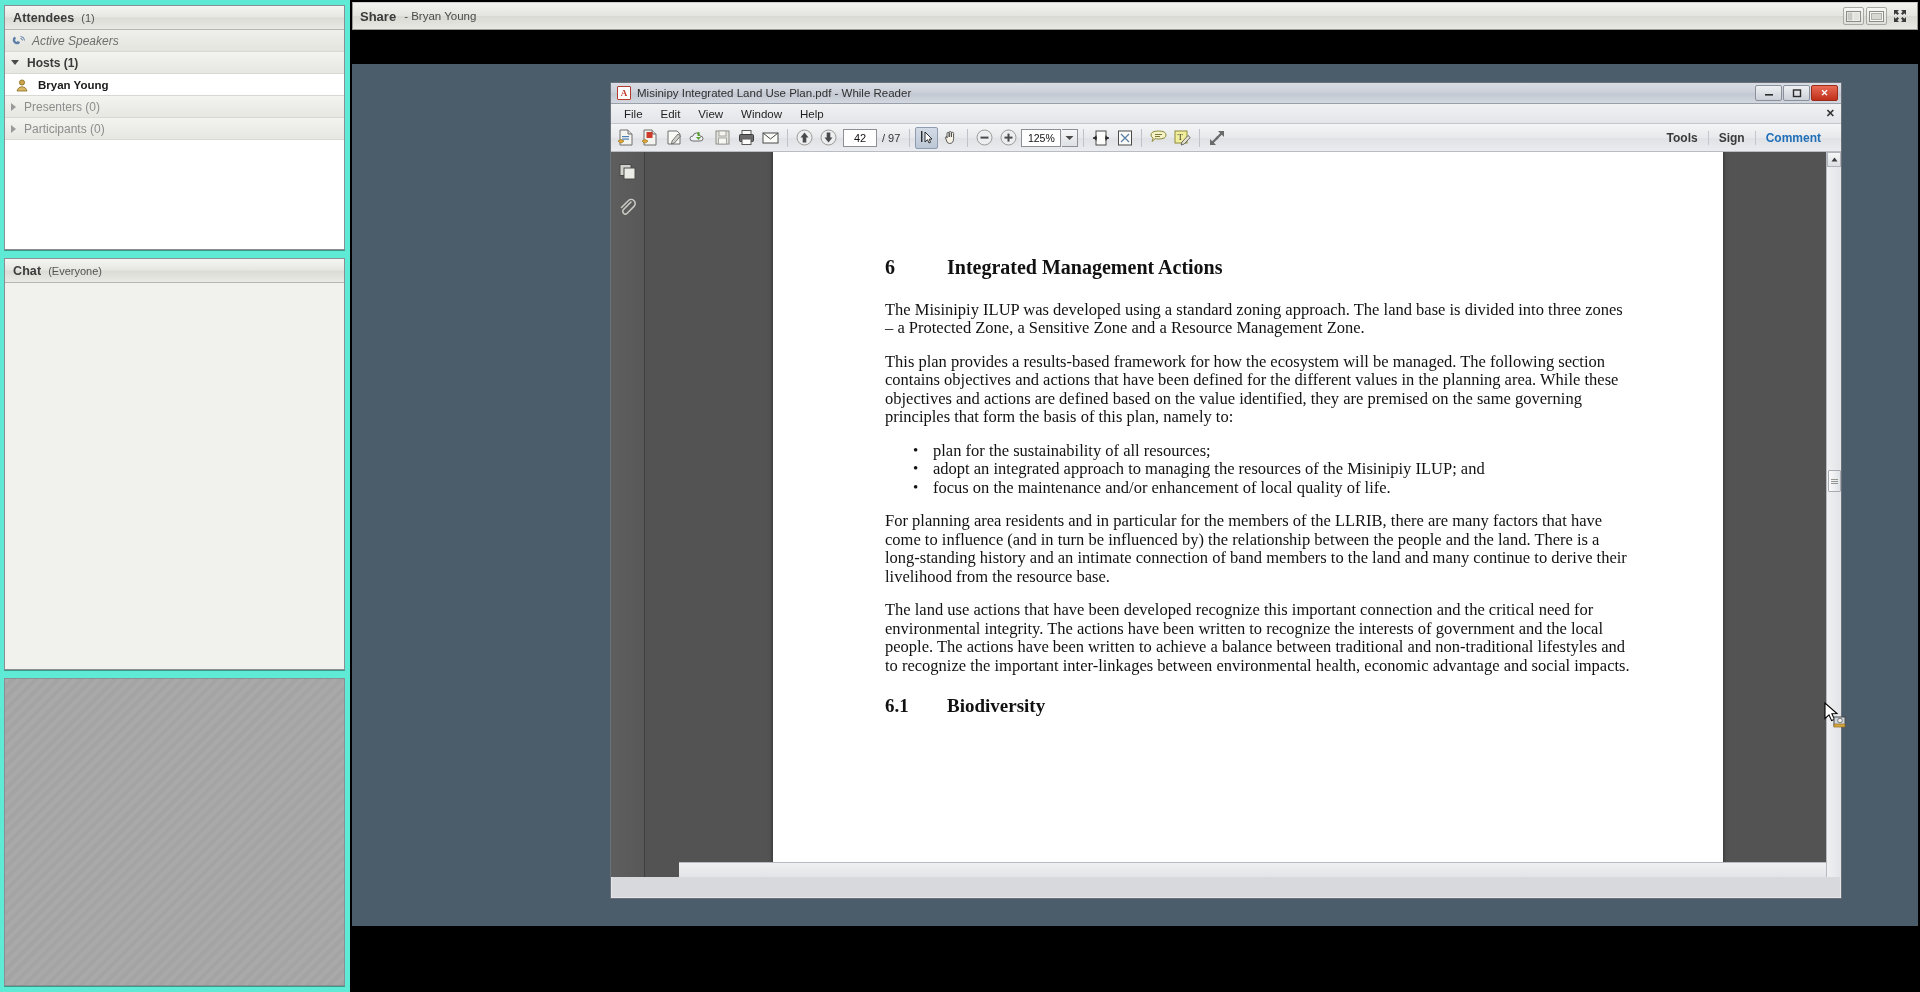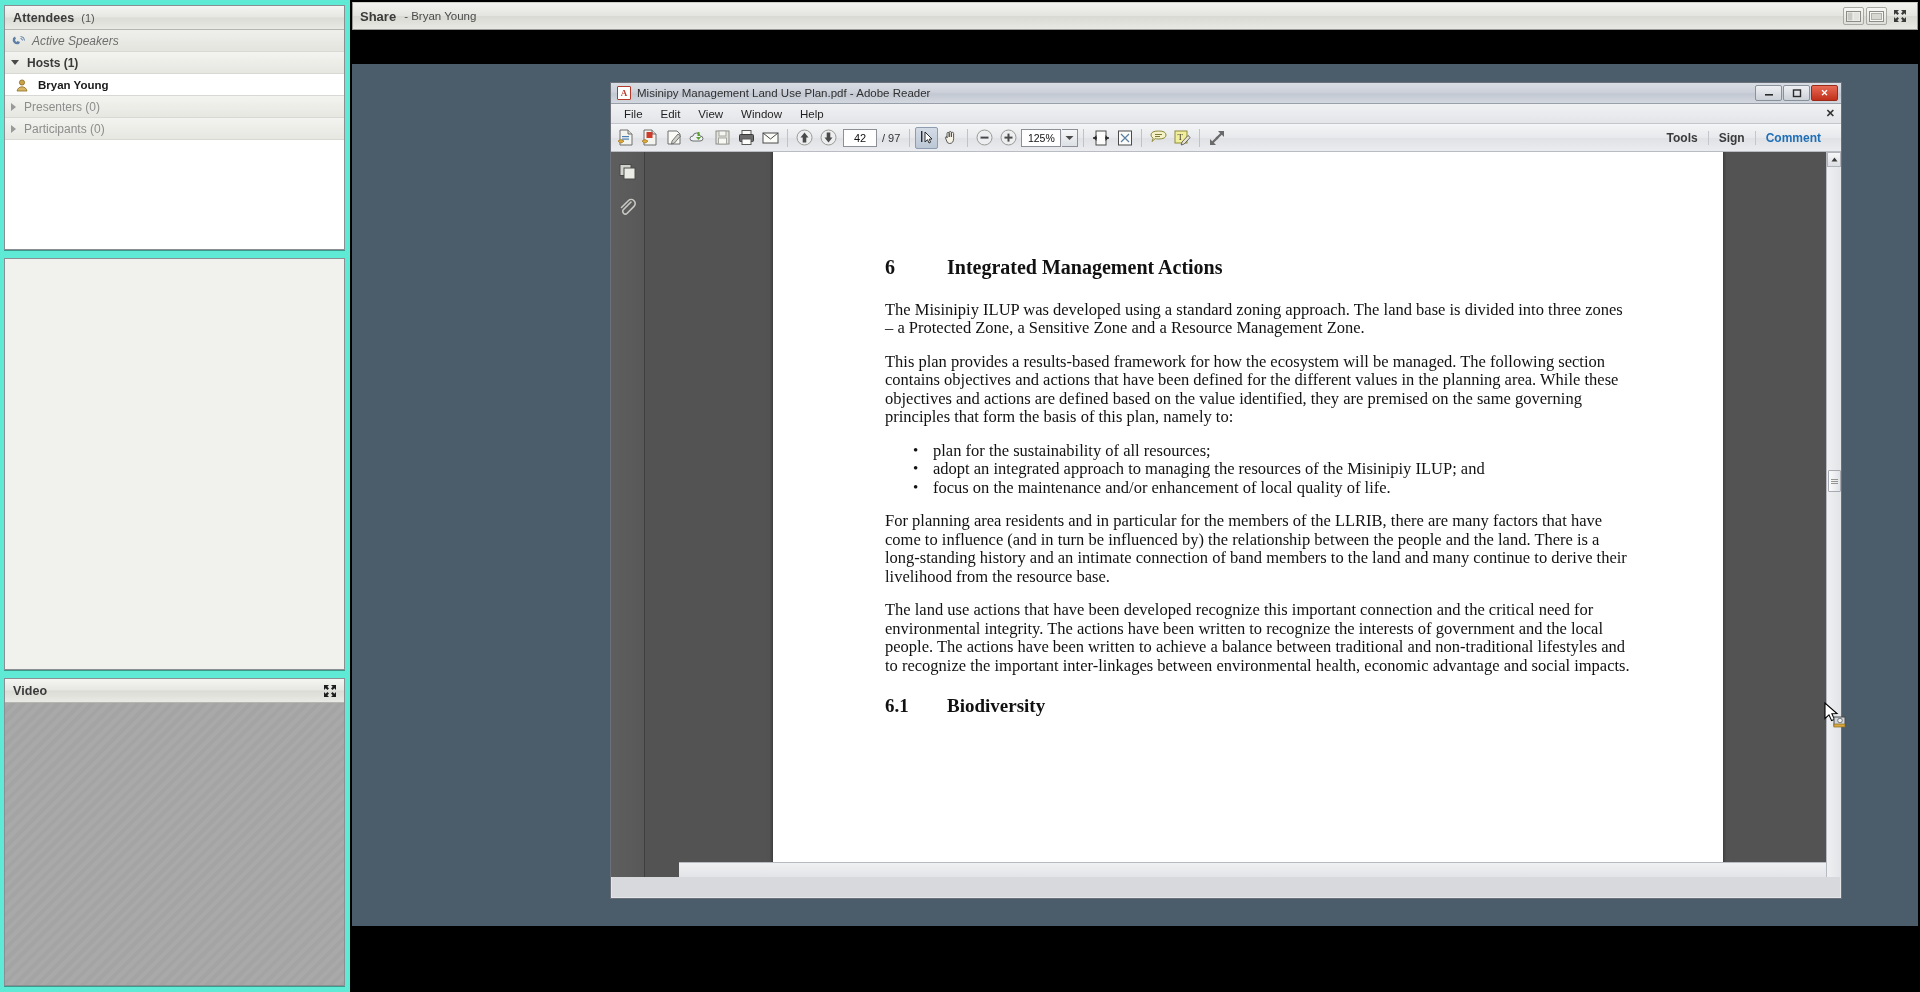--- a/index.html
+++ b/index.html
@@ -260,35 +260,28 @@
         <div class="att-row group dim">
           <span class="tri right"></span>
           <span>Participants (0)</span>
         </div>
 
         <div class="att-filler"></div>
       </div>
     </div>
 
     <div class="pod" id="chat-pod">
+      <div class="pod-header">
+        <span class="pod-title">Chat</span>
+        <span class="pod-sub">(Everyone)</span>
+      </div>
       <div class="chat-body"></div>
     </div>
 
     <div class="pod" id="video-pod">
-      <div class="pod-header">
-        <span class="pod-title">Video</span>
-        <span class="pod-expand">
-          <svg width="14" height="14" viewBox="0 0 14 14">
-            <path d="M1 1 h5 l-1.7 1.7 L6 4.4 L4.4 6 L2.7 4.3 L1 6 Z" fill="#1d1d1d"></path>
-            <path d="M13 1 h-5 l1.7 1.7 L8 4.4 L9.6 6 l1.7-1.7 L13 6 Z" fill="#1d1d1d"></path>
-            <path d="M1 13 h5 l-1.7-1.7 L6 9.6 L4.4 8 L2.7 9.7 L1 8 Z" fill="#1d1d1d"></path>
-            <path d="M13 13 h-5 l1.7-1.7 L8 9.6 L9.6 8 l1.7 1.7 L13 8 Z" fill="#1d1d1d"></path>
-          </svg>
-        </span>
-      </div>
       <div class="video-body"></div>
     </div>
   </div>
 
   <div class="share-bar">
     <span class="share-title">Share</span>
     <span class="share-owner">- Bryan Young</span>
     <span class="share-btns">
       <span class="sbtn">
         <svg width="15" height="11" viewBox="0 0 15 11">
@@ -315,21 +308,21 @@
   </div>
 
   <div class="share-stage">
     <div class="stage-inner"></div>
   </div>
 
   <div class="reader">
 
     <div class="rd-titlebar">
       <span class="rd-icon">A</span>
-      <span class="rd-title">Misinipy Management Land Use Plan.pdf - Adobe Reader</span>
+      <span class="rd-title">Misinipy Integrated Land Use Plan.pdf - While Reader</span>
       <span class="rd-wctrls">
         <span class="wbtn">
           <svg width="10" height="8" viewBox="0 0 10 8">
               <rect x="1" y="5" width="8" height="1.6" fill="#2b2b2b"></rect>
             </svg>
         </span>
         <span class="wbtn">
           <svg width="10" height="9" viewBox="0 0 10 9">
               <rect x="1.5" y="1" width="7" height="6.5" fill="none" stroke="#2b2b2b" stroke-width="1.4"></rect>
             </svg>

